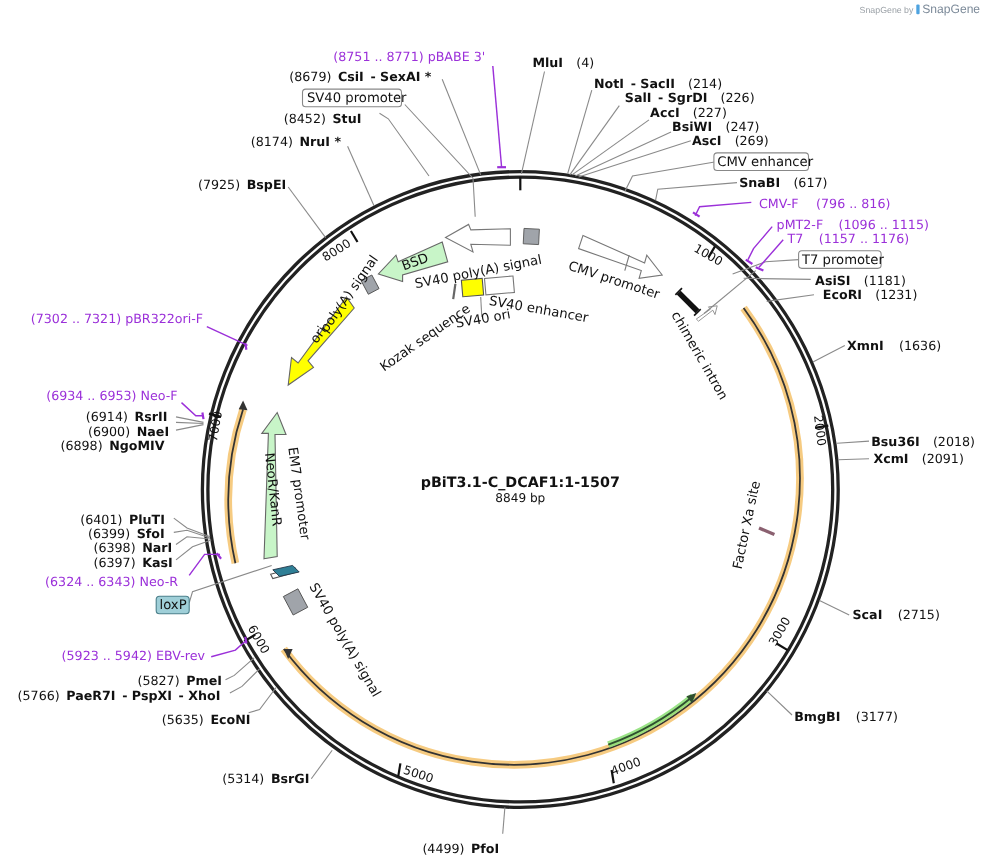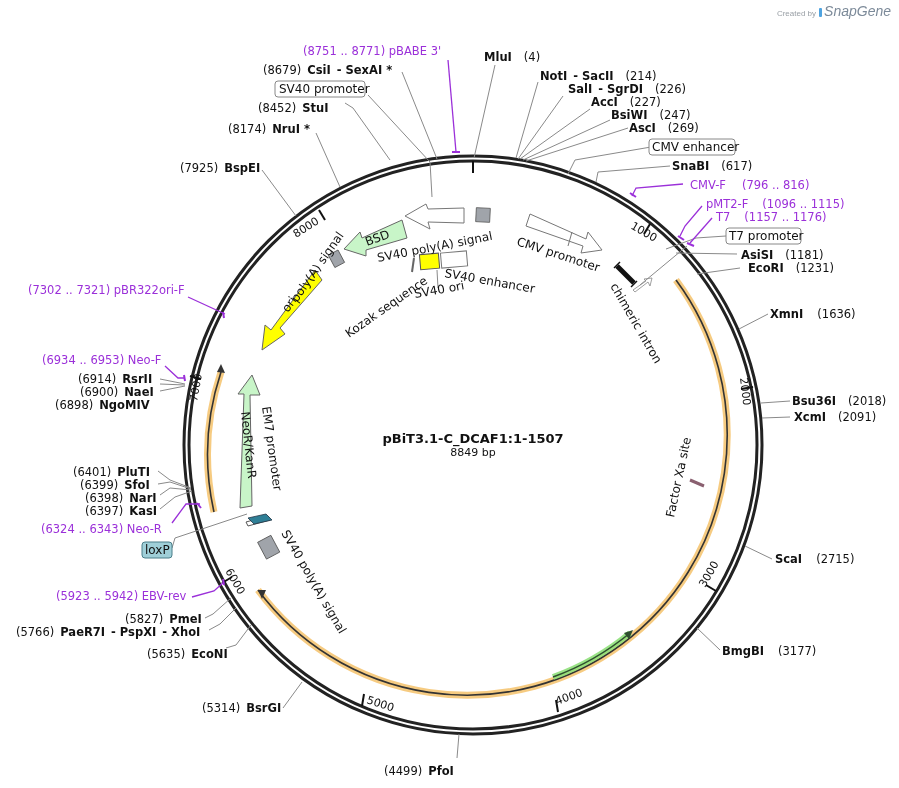--- a/index.html
+++ b/index.html
@@ -7,28 +7,28 @@
   svg{position:absolute;left:0;top:0;}
   .site-name{font-weight:bold;fill:#111;font-size:11.5px;}
   .site-pos{fill:#111;font-size:11.5px;}
   .primer{fill:#9b30d9;font-size:11.5px;}
   .feat-lbl{fill:#111;font-size:12px;}
   .box-lbl{fill:#111;font-size:12px;}
   .tick-lbl{fill:#111;font-size:11px;}
   .leader{stroke:#8a8a8a;stroke-width:1;fill:none;}
   .leader-p{stroke:#9b30d9;stroke-width:1.3;fill:none;}
   .credit{position:absolute;right:8px;top:3px;font-size:8px;color:#9aa0a6;font-family:"Liberation Sans",sans-serif;}
-  .credit b{color:#7c8a99;font-weight:normal;font-size:14px;font-style:italic;}
+  .credit b{color:#7c8a99;font-weight:normal;font-size:11px;}
   .credit .logo{display:inline-block;width:3px;height:9px;background:#4ea3e0;margin:0 2px 0 3px;vertical-align:-1px;border-radius:1px;}
 </style>
 </head>
 <body>
 
 <div class="credit">
-  <span>Created by</span><span class="logo"></span><b>SnapGene</b>
+  <span>SnapGene by</span><span class="logo"></span><b>SnapGene</b>
 </div>
 
 <svg width="899" height="788" viewBox="0 0 899 788">
 
   <g>
     <circle cx="473" cy="445" r="289" fill="none" stroke="#222" stroke-width="3"></circle>
     <circle cx="473" cy="445" r="284" fill="none" stroke="#222" stroke-width="3"></circle>
   </g>
 
   <g stroke="#111" stroke-width="2">

